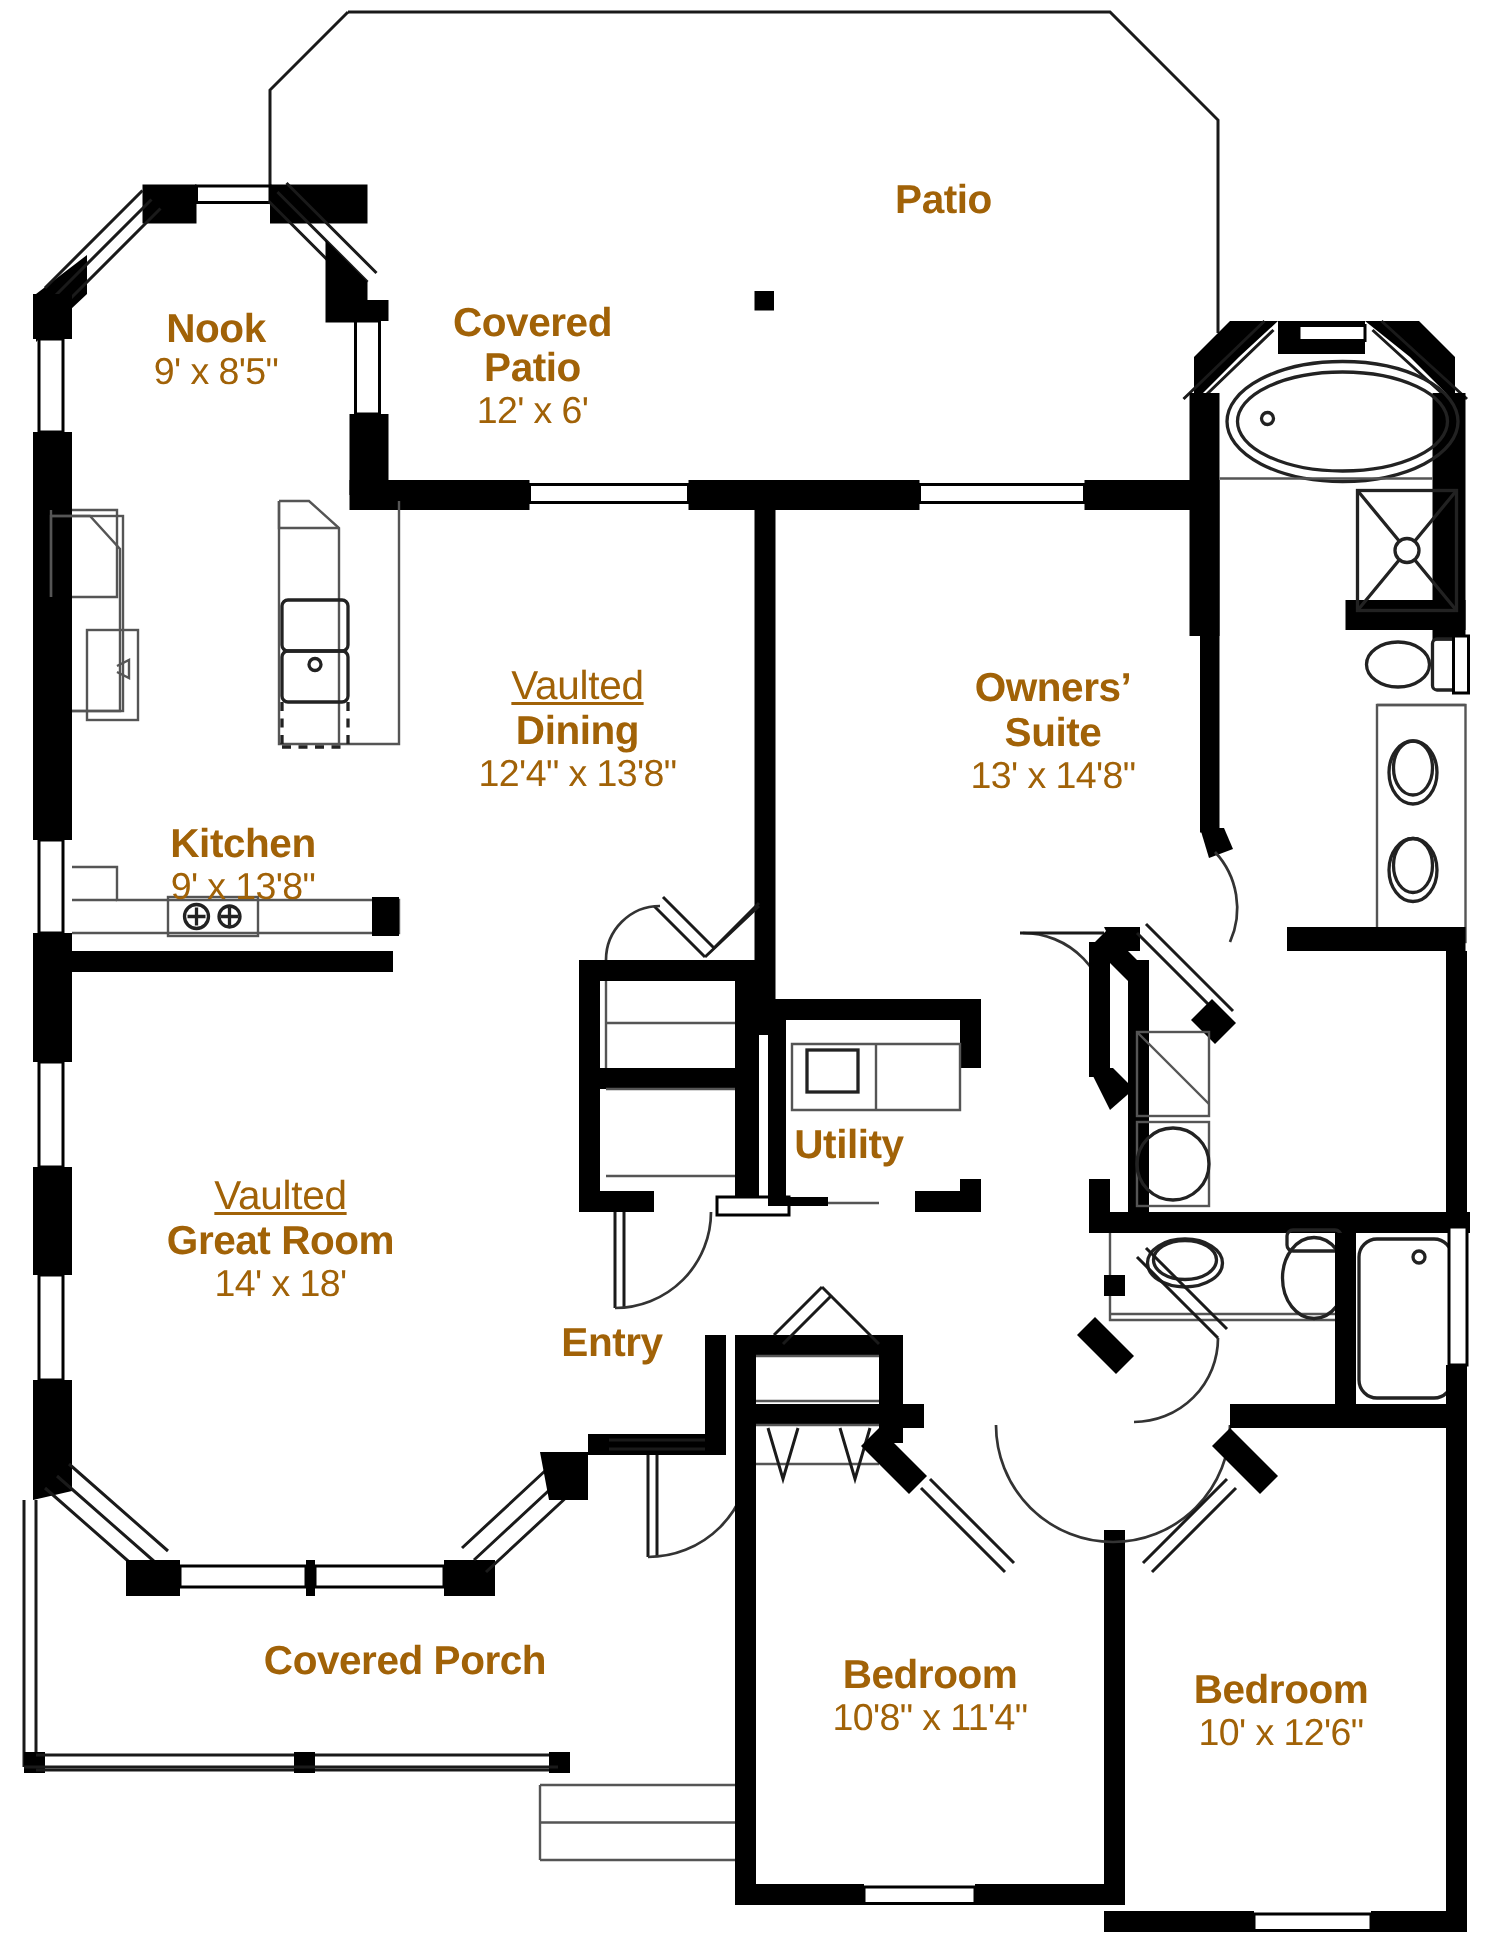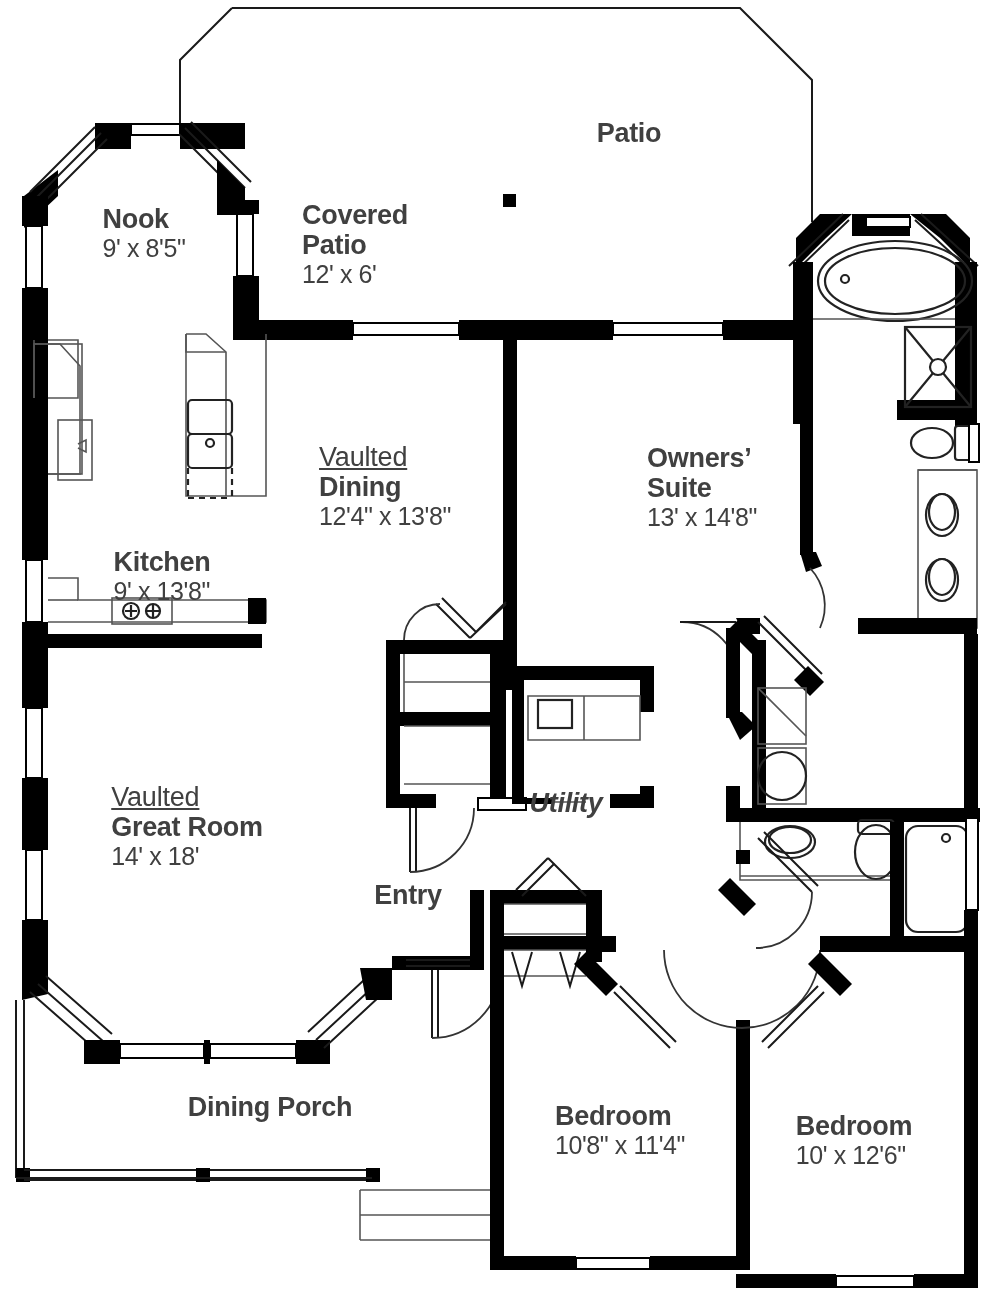--- a/index.html
+++ b/index.html
@@ -19,21 +19,22 @@
   }
   #plan-svg {
     position: absolute;
     left: 0;
     top: 0;
     width: 1000px;
     height: 1303px;
   }
   .room-label {
     position: absolute;
-    color: #404040;
+    text-align: center;
+    color: #a16207;
     line-height: 1.12;
     white-space: nowrap;
     user-select: none;
   }
   .rl-name {
     font-weight: bold;
     font-size: 27px;
     letter-spacing: -0.3px;
   }
   .rl-name.two-line { display: block; }
@@ -371,36 +372,36 @@
     <span class="rl-name two-line">Owners’</span>
     <span class="rl-name two-line">Suite</span>
     <span class="rl-dim">13' x 14'8"</span>
   </div>
 
   <div class="room-label" style="left:162px; top:515px; transform:translateX(-50%);margin-top:32px;">
     <span class="rl-name">Kitchen</span>
     <span class="rl-dim">9' x 13'8"</span>
   </div>
 
-  <div class="room-label" style="left:566px; top:788px; transform:translateX(-50%);font-style:italic;">
+  <div class="room-label" style="left:566px; top:748px; transform:translateX(-50%);">
     <span class="rl-name">Utility</span>
   </div>
 
   <div class="room-label" style="left:187px; top:782px; transform:translateX(-50%);">
     <span class="rl-pre">Vaulted</span>
     <span class="rl-name two-line">Great Room</span>
     <span class="rl-dim">14' x 18'</span>
   </div>
 
   <div class="room-label" style="left:380px; top:880px; transform:translateX(-50%);margin-left:28px;">
     <span class="rl-name">Entry</span>
   </div>
 
   <div class="room-label" style="left:270px; top:1092px; transform:translateX(-50%);">
-    <span class="rl-name">Dining Porch</span>
+    <span class="rl-name">Covered Porch</span>
   </div>
 
   <div class="room-label" style="left:620px; top:1101px; transform:translateX(-50%);">
     <span class="rl-name">Bedroom</span>
     <span class="rl-dim">10'8" x 11'4"</span>
   </div>
 
   <div class="room-label" style="left:854px; top:1111px; transform:translateX(-50%);">
     <span class="rl-name">Bedroom</span>
     <span class="rl-dim">10' x 12'6"</span>

